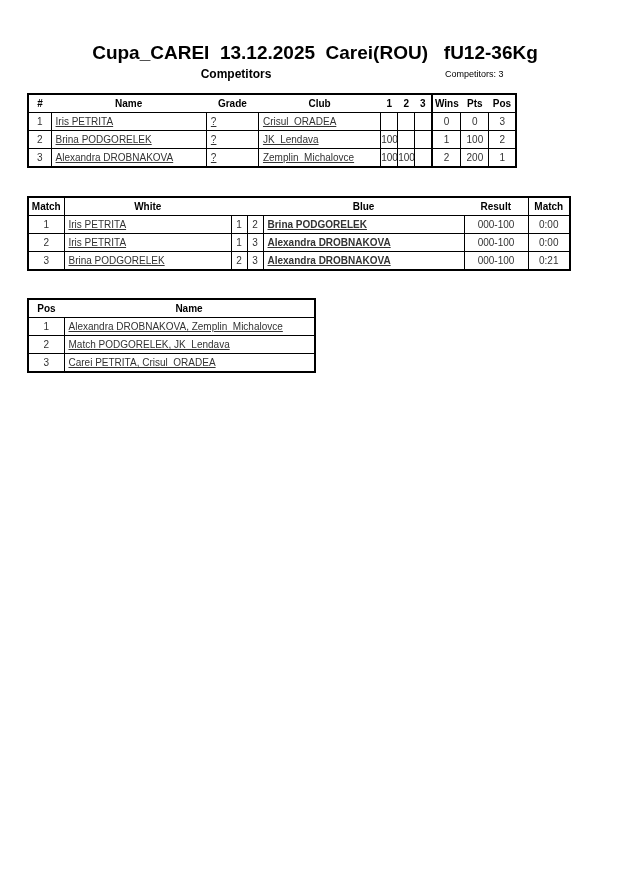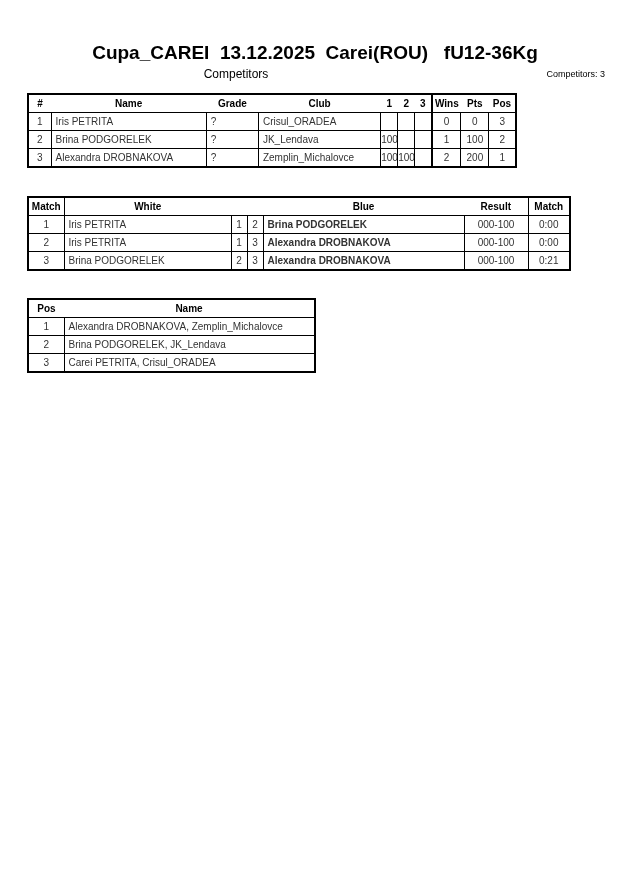--- a/index.html
+++ b/index.html
@@ -16,31 +16,31 @@
     top: 42px; left: 0; width: 630px;
     text-align: center;
     font-size: 19px;
     font-weight: bold;
     color: #000;
     white-space: pre;
   }
   .section-title {
     position: absolute;
     font-size: 12px;
-    font-weight: normal;
+    font-weight: bold;
     color: #000;
     text-align: center;
   }
   .sect-competitors { top: 67px; left: 27px; width: 418px; }
   .sect-matches    { top: 176px; left: 27px; width: 543px; }
   .sect-results    { top: 281px; left: 27px; width: 288px; }
   .competitors-count {
     position: absolute;
     top: 69px; left: 445px; width: 160px;
-    text-align: right;
+    text-align: left;
     font-size: 9px;
     color: #000;
   }
   table.tbl {
     position: absolute;
     border-collapse: collapse;
     table-layout: fixed;
     border: 2px solid #000000;
   }
   .tbl-competitors { top: 93px;  left: 27px; width: 490px; }
@@ -64,21 +64,21 @@
     font-weight: bold;
     color: #000000;
     height: 17px;
     padding: 0;
     overflow: hidden;
     white-space: nowrap;
     text-align: center;
     line-height: 17px;
   }
   .tbl-results td, .tbl-results th { height: 18px; line-height: 18px; }
-  .left { text-align: left !important; padding-left: 4px !important; }
+  .left { text-align: left !important; padding-left: 4px !important; text-decoration: underline; }
   .wins-sep { border-left: 2px solid #000000 !important; }
   .hdr-sep-l { border-left: 1px solid #000000 !important; }
   .bold-name { font-weight: bold; color: #000000; }
 </style>
 </head>
 <body>
 
 <div class="page">
 
   <div class="page-title">Cupa_CAREI  13.12.2025  Carei(ROU)   fU12-36Kg</div>
@@ -212,21 +212,21 @@
         <tr>
       <th>Pos</th>
       <th>Name</th>
     </tr>
     <tr>
       <td>1</td>
       <td class="left">Alexandra DROBNAKOVA, Zemplin_Michalovce</td>
     </tr>
     <tr>
       <td>2</td>
-      <td class="left">Brina PODGORELEK, JK_Lendava</td>
+      <td class="left">Match PODGORELEK, JK_Lendava</td>
     </tr>
     <tr>
       <td>3</td>
       <td class="left">Carei PETRITA, Crisul_ORADEA</td>
     </tr>
   </tbody>
     </table>
 
 </div>
 

